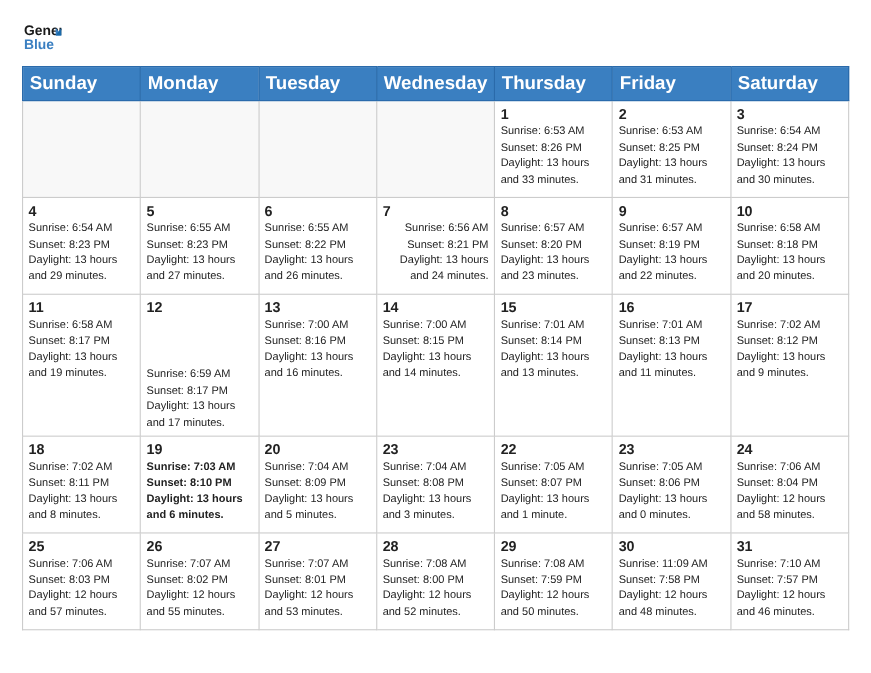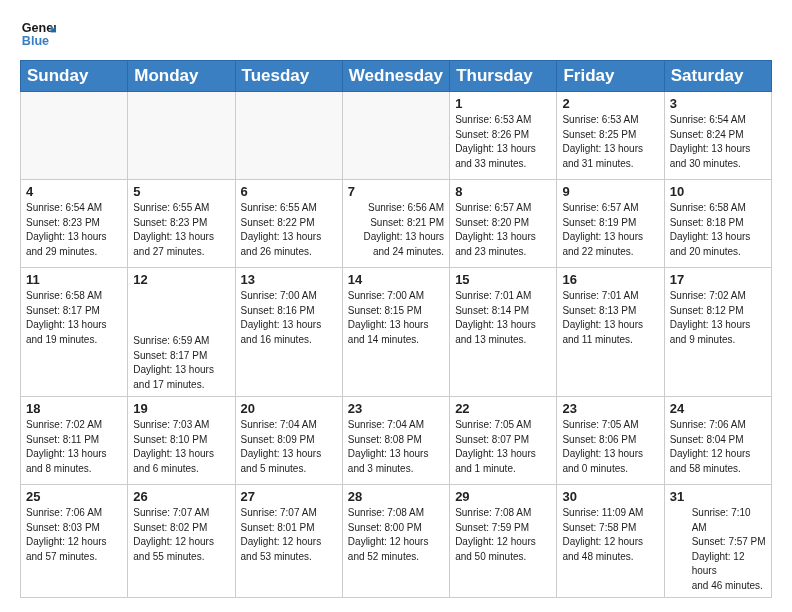--- a/index.html
+++ b/index.html
@@ -244,21 +244,21 @@
       <tr>
         <td>
           <span class="day-number">18</span>
           <div class="day-info" style="white-space: pre-line;">Sunrise: 7:02 AM
 Sunset: 8:11 PM
 Daylight: 13 hours
 and 8 minutes.</div>
         </td>
         <td>
           <span class="day-number">19</span>
-          <div class="day-info" style="white-space: pre-line;">Sunrise: 7:03 AM
+          <div class="day-info" style="white-space: pre-line; font-weight: bold;">Sunrise: 7:03 AM
 Sunset: 8:10 PM
 Daylight: 13 hours
 and 6 minutes.</div>
         </td>
         <td>
           <span class="day-number">20</span>
           <div class="day-info" style="white-space: pre-line;">Sunrise: 7:04 AM
 Sunset: 8:09 PM
 Daylight: 13 hours
 and 5 minutes.</div>
@@ -330,20 +330,20 @@
         </td>
         <td>
           <span class="day-number">30</span>
           <div class="day-info" style="white-space: pre-line;">Sunrise: 11:09 AM
 Sunset: 7:58 PM
 Daylight: 12 hours
 and 48 minutes.</div>
         </td>
         <td>
           <span class="day-number">31</span>
-          <div class="day-info" style="white-space: pre-line; margin-left: 22px;">Sunrise: 7:10 AM
+          <div class="day-info" style="white-space: pre-line;">Sunrise: 7:10 AM
 Sunset: 7:57 PM
 Daylight: 12 hours
 and 46 minutes.</div>
         </td>
       </tr>
     </tbody>
 </table>
 
 </body></html>

